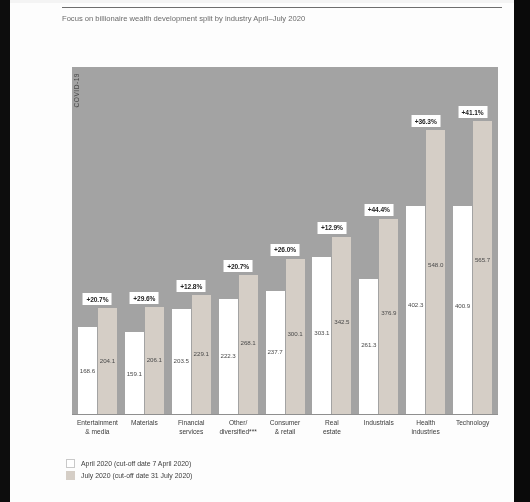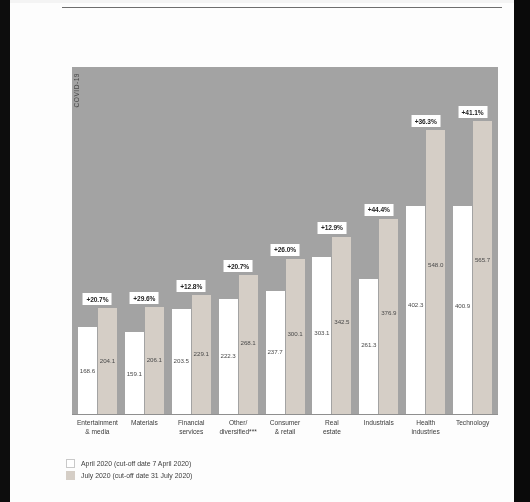--- a/index.html
+++ b/index.html
@@ -198,20 +198,21 @@
 </style>
 </head>
 <body>
 
 <div class="page">
 
   <div class="edge-top-gap"></div>
 
   <div class="header">
     <div class="header-rule"></div>
+    <div class="subtitle">Focus on billionaire wealth development split by industry April–July 2020</div>
   </div>
 
   <div class="plot-wrap">
     <div class="plot-bg"></div>
     <div class="covid-label">COVID-19</div>
     <div class="groups" id="groups">
         <div class="group">
           <div class="bar april" style="height: 87.3px;">
             <span class="bar-value" style="top: 40.2px;">168.6</span>
           </div>

